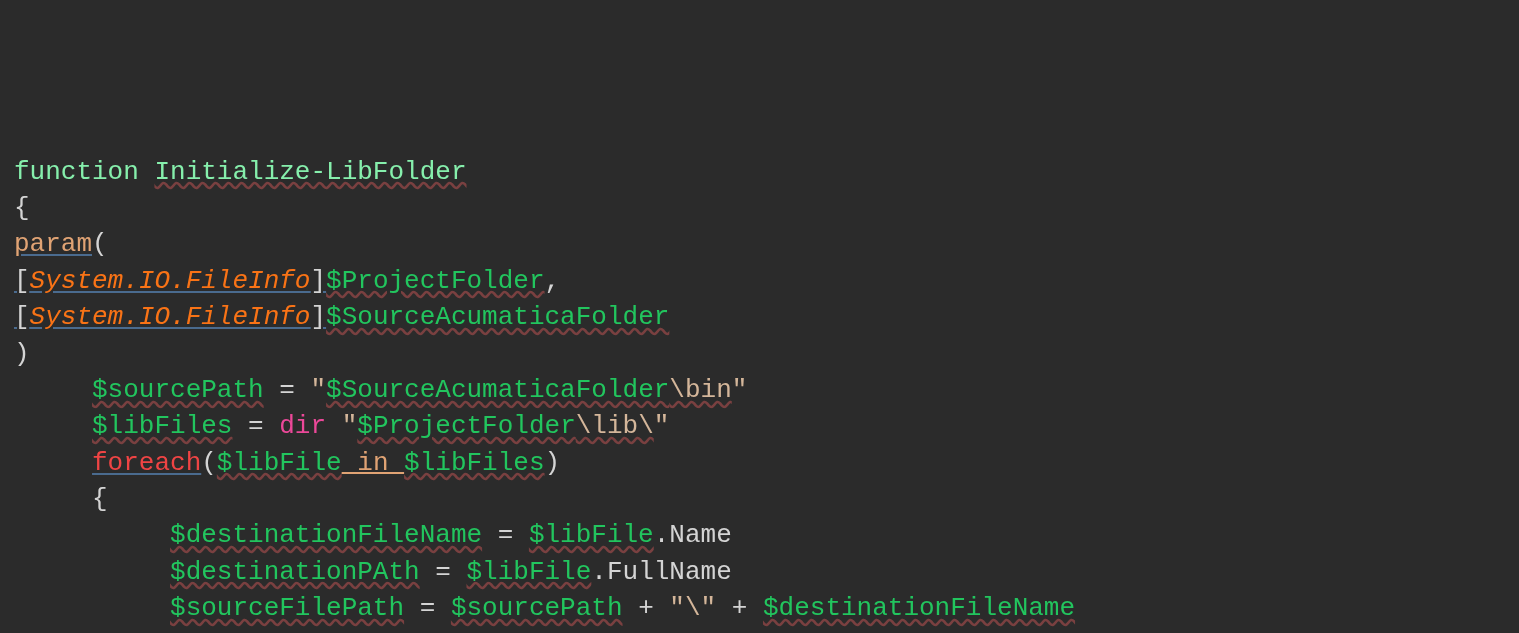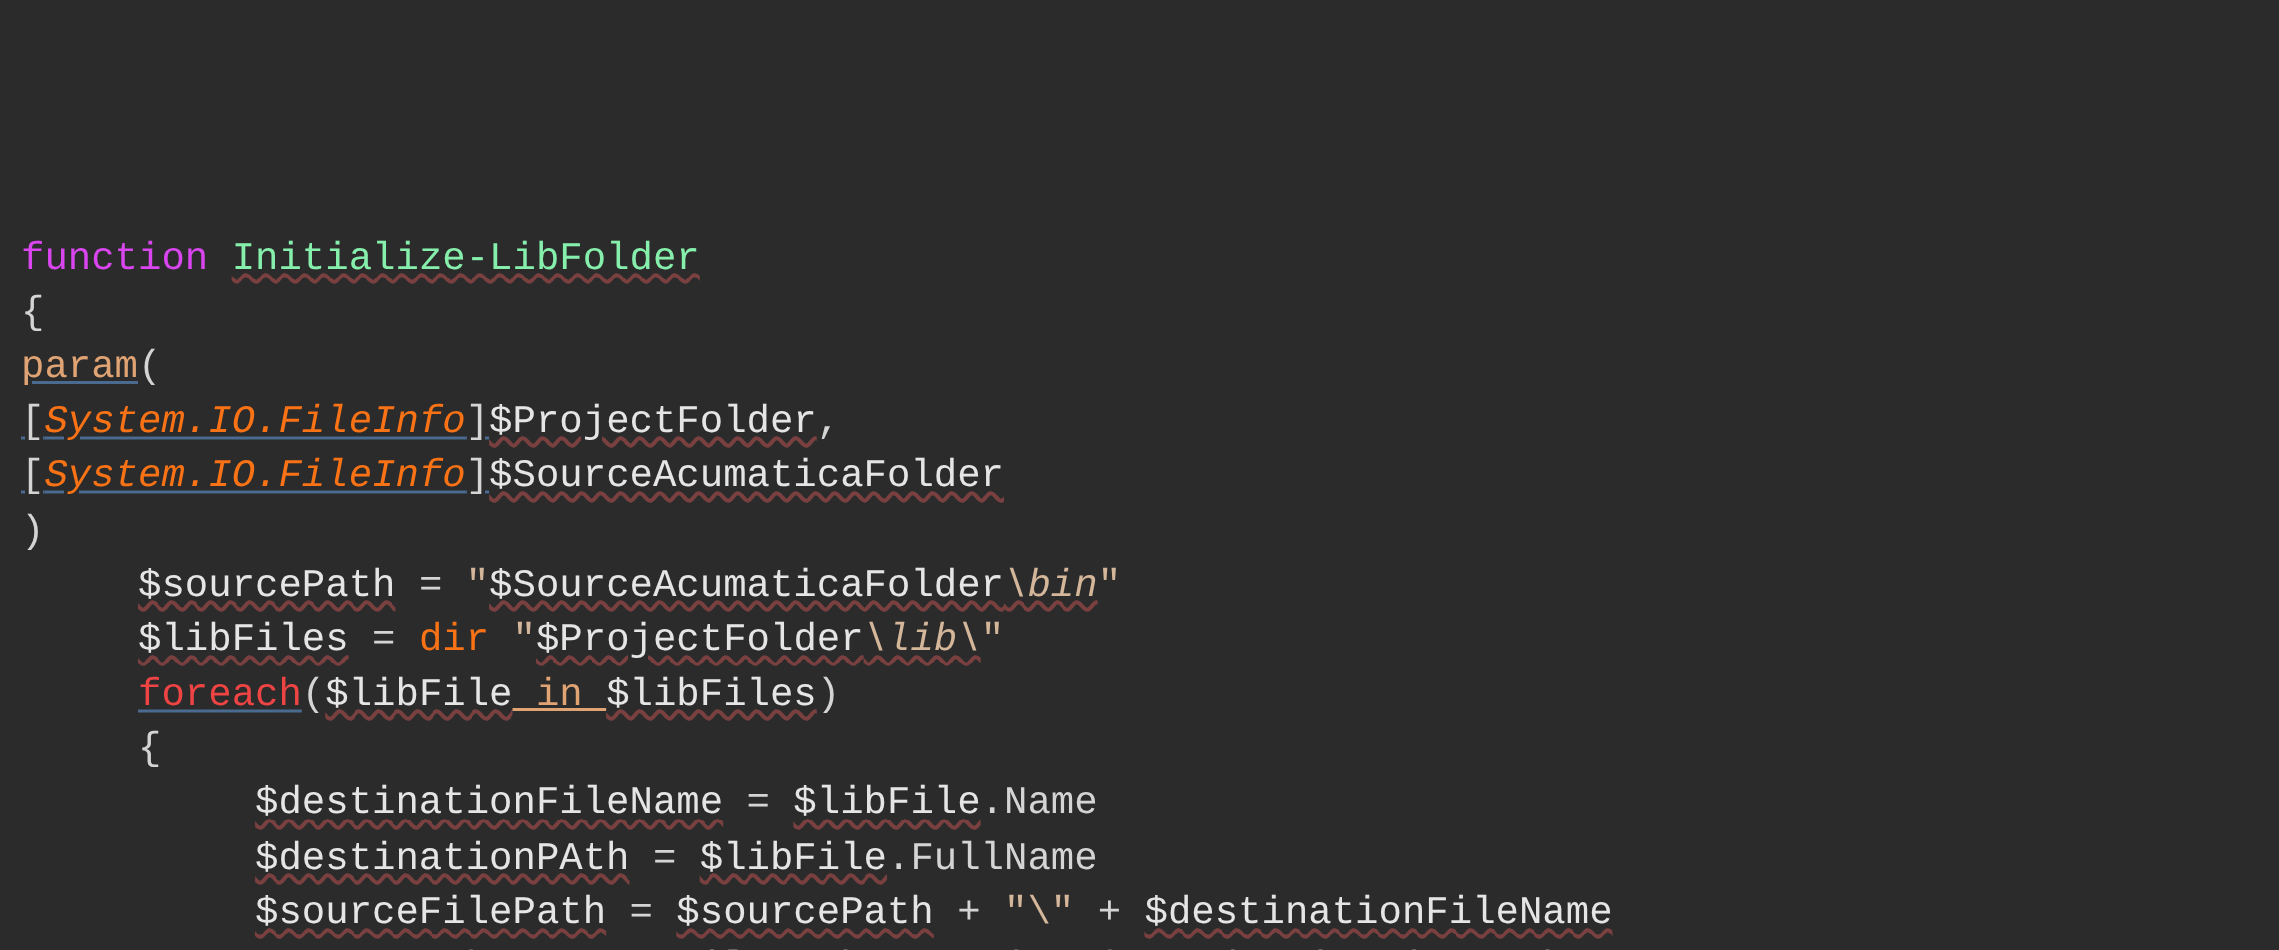--- a/index.html
+++ b/index.html
@@ -6,32 +6,32 @@
   body {
     background: #2b2b2b;
     font-family: Consolas, 'Courier New', monospace;
     font-size: 26px;
     line-height: 1.4;
     padding: 8px 14px;
     color: #d4d4d4;
     white-space: pre;
   }
   .code-editor { display: block; }
-  .c-keyword { color: #d946ef; }
+  .c-keyword { color: #86efac; }
   .c-funcname { color: #86efac; text-decoration: wavy underline #7a4040; text-underline-offset: 3px; }
   .c-punc { color: #d4d4d4; }
   .c-param { color: #e0a374; text-decoration: underline; }
   .c-param-uline { color: #e0a374; text-decoration: underline #4a6b8f; text-underline-offset: 3px; margin-top: 19px; }
   .c-type { color: #f97316; text-decoration: underline #4a6b8f; text-underline-offset: 3px; font-style: italic; }
   .c-bracket { color: #d4d4d4; text-decoration: underline #4a6b8f; text-underline-offset: 3px; }
-  .c-var { color: #e5e5e5; text-decoration: wavy underline #7a4040; text-underline-offset: 3px; }
+  .c-var { color: #22c55e; text-decoration: wavy underline #7a4040; text-underline-offset: 3px; }
   .c-op { color: #d4d4d4; }
   .c-str { color: #d4b69a; }
-  .c-str-wave { color: #d4b69a; text-decoration: wavy underline #7a4040; text-underline-offset: 3px; font-style: italic; }
-  .c-cmd { color: #f97316; }
+  .c-str-wave { color: #d4b69a; text-decoration: wavy underline #7a4040; text-underline-offset: 3px; }
+  .c-cmd { color: #ec4899; }
   .c-kw2 { color: #ef4444; text-decoration: underline #4a6b8f; text-underline-offset: 3px; }
   .c-prop { color: #d4d4d4; }
   .c-white { color: #d4d4d4; }
 </style>
 </head>
 <body>
 
 
 
 <div class="code-editor"><span><span class="c-keyword">function</span><span class="c-white"> </span><span class="c-funcname">Initialize-LibFolder</span></span>

